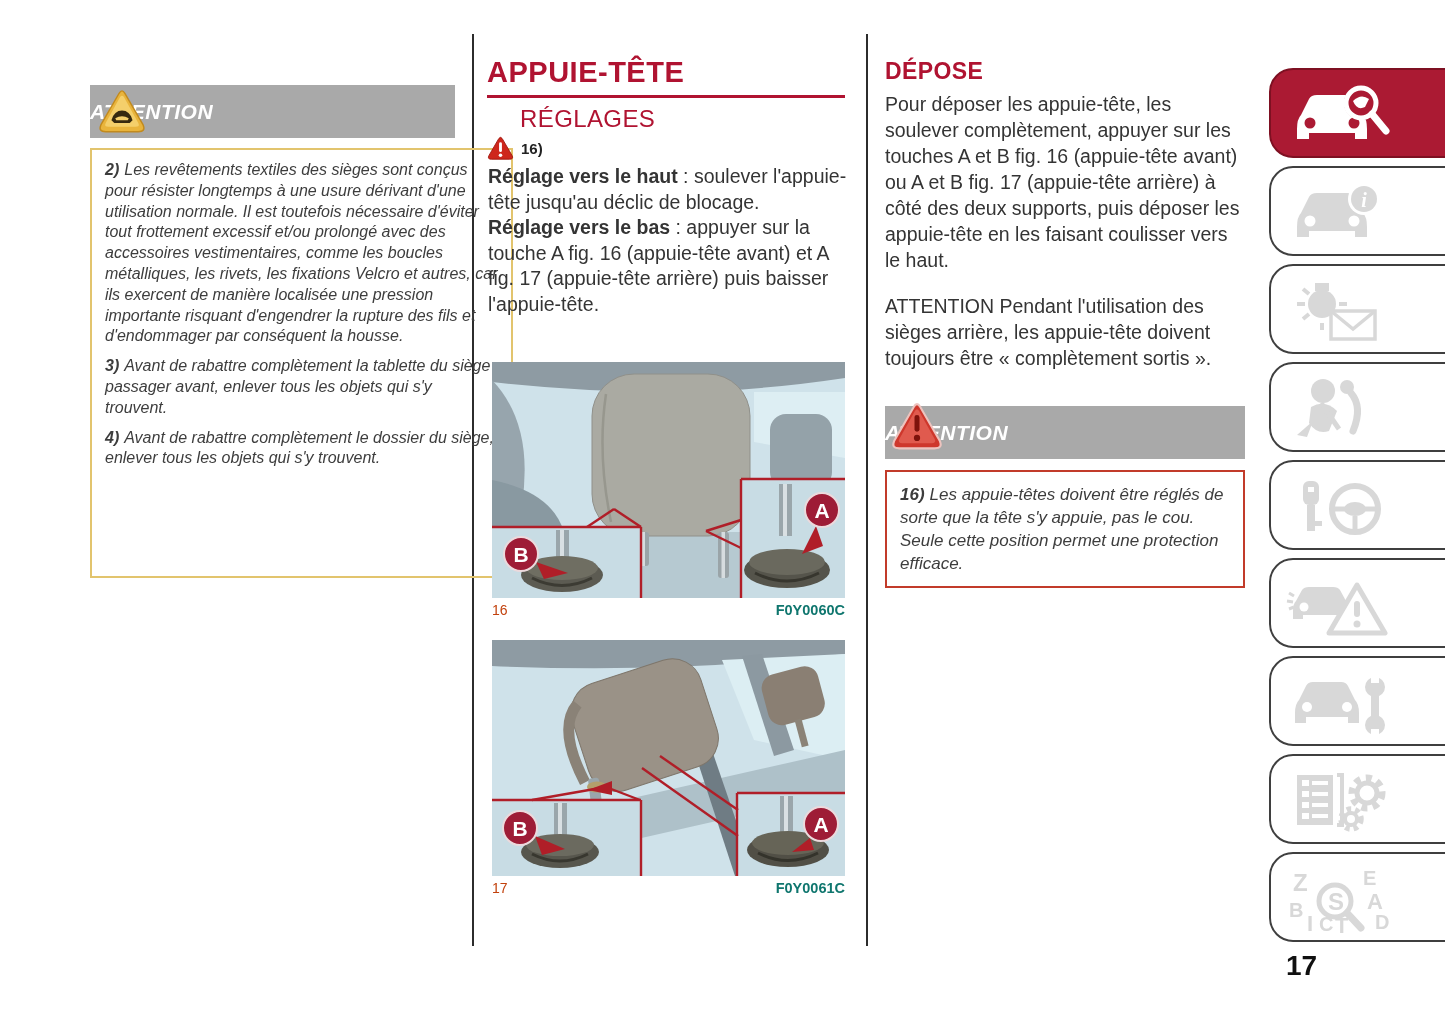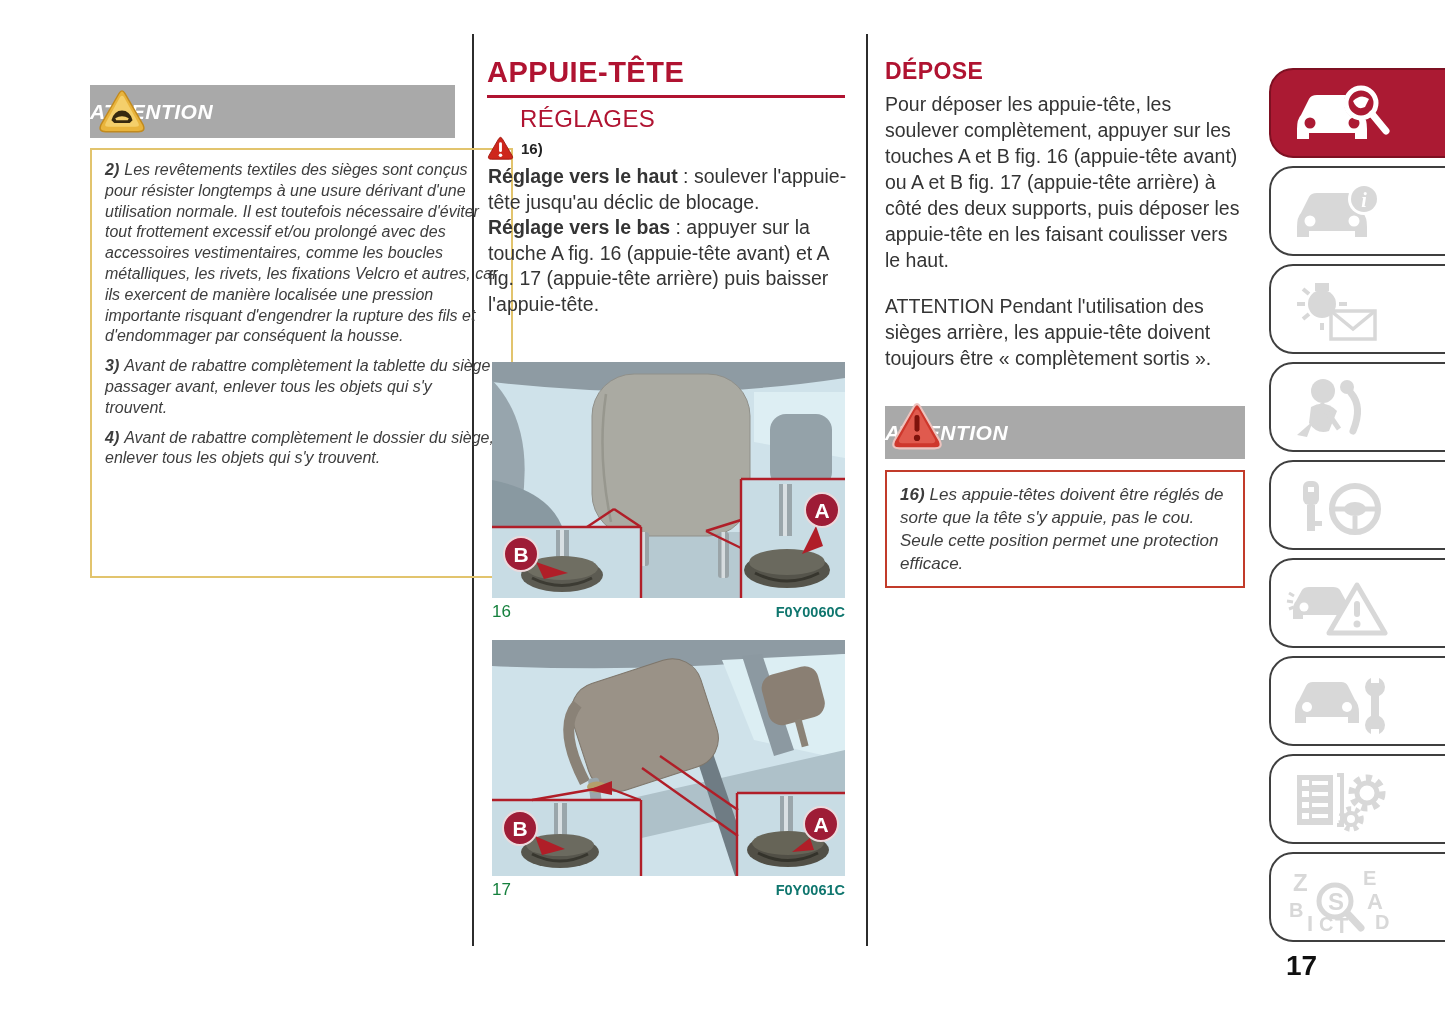--- a/index.html
+++ b/index.html
@@ -21,21 +21,21 @@
   .num{font-weight:bold;margin-right:5px;}
   
   .m-title{position:absolute;left:487px;top:56px;font-size:29px;font-weight:bold;color:var(--heading);letter-spacing:.5px;}
   .m-rule{position:absolute;left:487px;top:95px;width:358px;height:3px;background:var(--heading);}
   .m-sub{position:absolute;left:487px;top:105px;font-size:24px;font-weight:normal;color:var(--heading);letter-spacing:.4px;margin-left:33px;}
   .warn-ref{position:absolute;left:487px;top:136px;display:flex;align-items:center;gap:7px;font-size:15px;font-weight:bold;color:#222;}
   .m-body{position:absolute;left:488px;top:164px;width:360px;font-size:19.5px;line-height:1.31;}
   .m-body p{margin:0;}
   .figure{position:absolute;left:492px;width:353px;height:236px;}
   .caption{position:absolute;left:492px;width:353px;display:flex;justify-content:space-between;align-items:baseline;}
-  .cap-num{font-size:17px;color:#15803d;}
+  .cap-num{font-size:14px;color:#c2410c;}
   .cap-code{font-size:14.5px;font-weight:bold;color:#0f766e;padding-left:8px;}
   
   .r-title{position:absolute;left:885px;top:58px;font-size:23px;font-weight:bold;color:var(--heading);letter-spacing:.4px;}
   .r-body{position:absolute;left:885px;top:92px;width:362px;font-size:19.5px;line-height:1.33;}
   .r-body p{margin:0 0 21px 0;}
   .red-note{position:absolute;left:885px;top:470px;width:360px;border:2px solid var(--red-border);box-sizing:border-box;
             padding:11px 13px;font-style:italic;font-size:17px;line-height:1.36;color:#3d3d3d;}
   
   .tab{position:absolute;left:1269px;width:206px;height:90px;background:#fff;border:2px solid #3f3f3f;
        border-radius:24px;box-sizing:border-box;}

